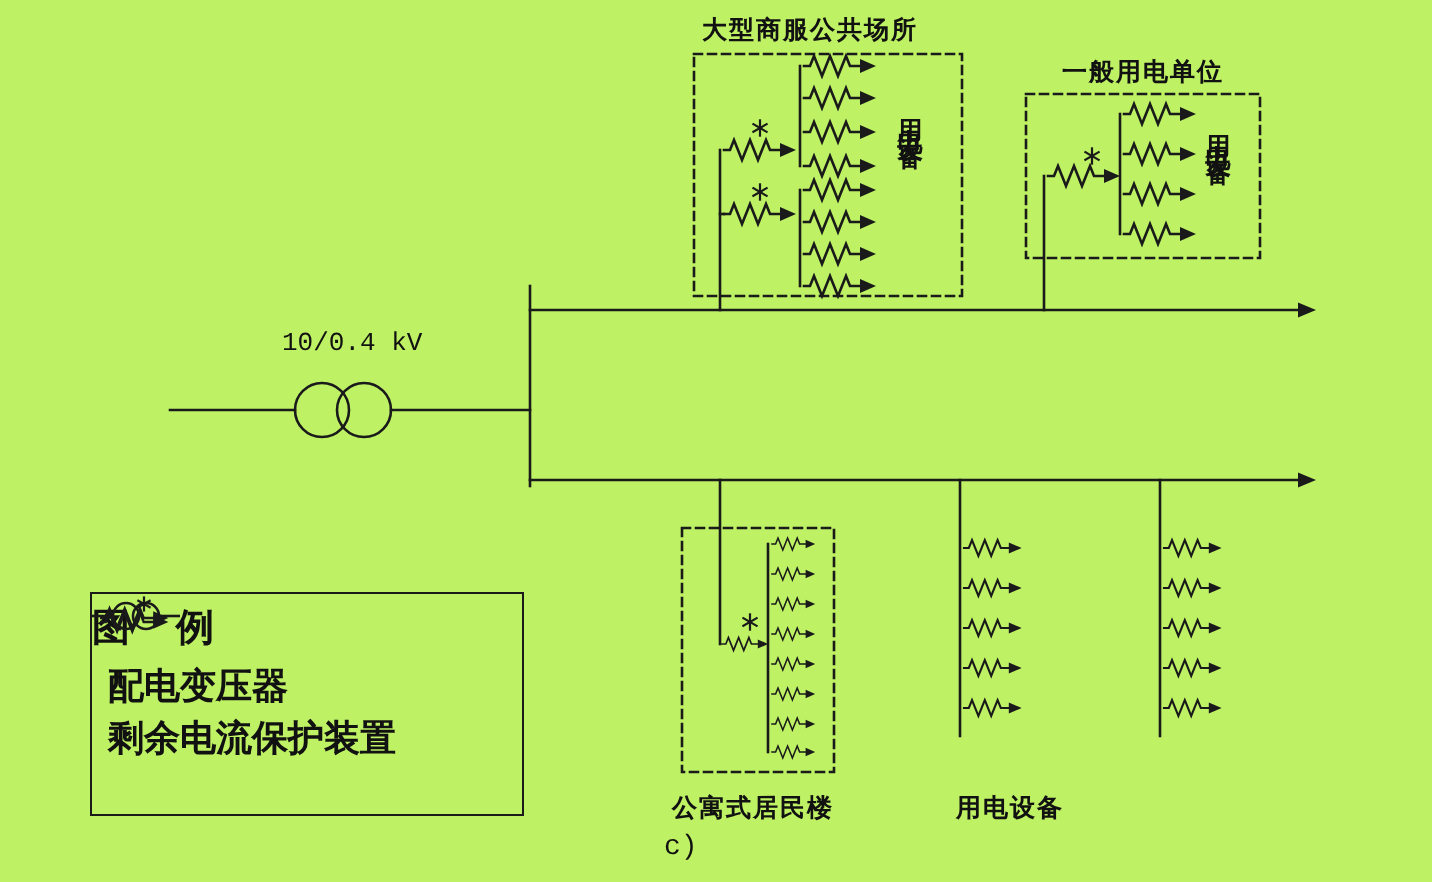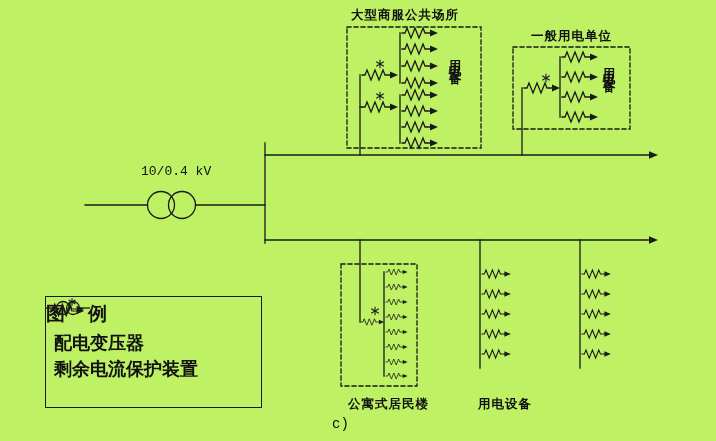--- a/index.html
+++ b/index.html
@@ -124,21 +124,21 @@
         <use href="#rcd-sym" transform="translate(582,354) scale(0.8)"></use>
       </g>
     </g>
   </svg>
 
   <div class="label" style="left:351px;top:7px">大型商服公共场所</div>
   <div class="label" style="left:531px;top:28px">一般用电单位</div>
   <div class="serif" style="left:141px;top:164px">10/0.4 kV</div>
   <div class="vert" style="left:446px;top:50px">用电设备</div>
   <div class="vert" style="left:600px;top:58px">用电设备</div>
-  <div class="label" style="left:348px;top:396px">公寓式居民楼</div>
+  <div class="label" style="left:336px;top:396px">公寓式居民楼</div>
   <div class="label" style="left:478px;top:396px">用电设备</div>
   <div class="serif caption" style="left:332px;top:416px">c)</div>
 
   <div class="legend">
     <div class="legend-title">图　例</div>
     <div class="legend-rows">
       <div class="legend-row">
         <svg class="legend-icon" width="46" height="22" viewBox="0 0 46 22">
           <line x1="0" y1="11" x2="9" y2="11"></line>
           <circle cx="17" cy="11" r="6.5"></circle>

